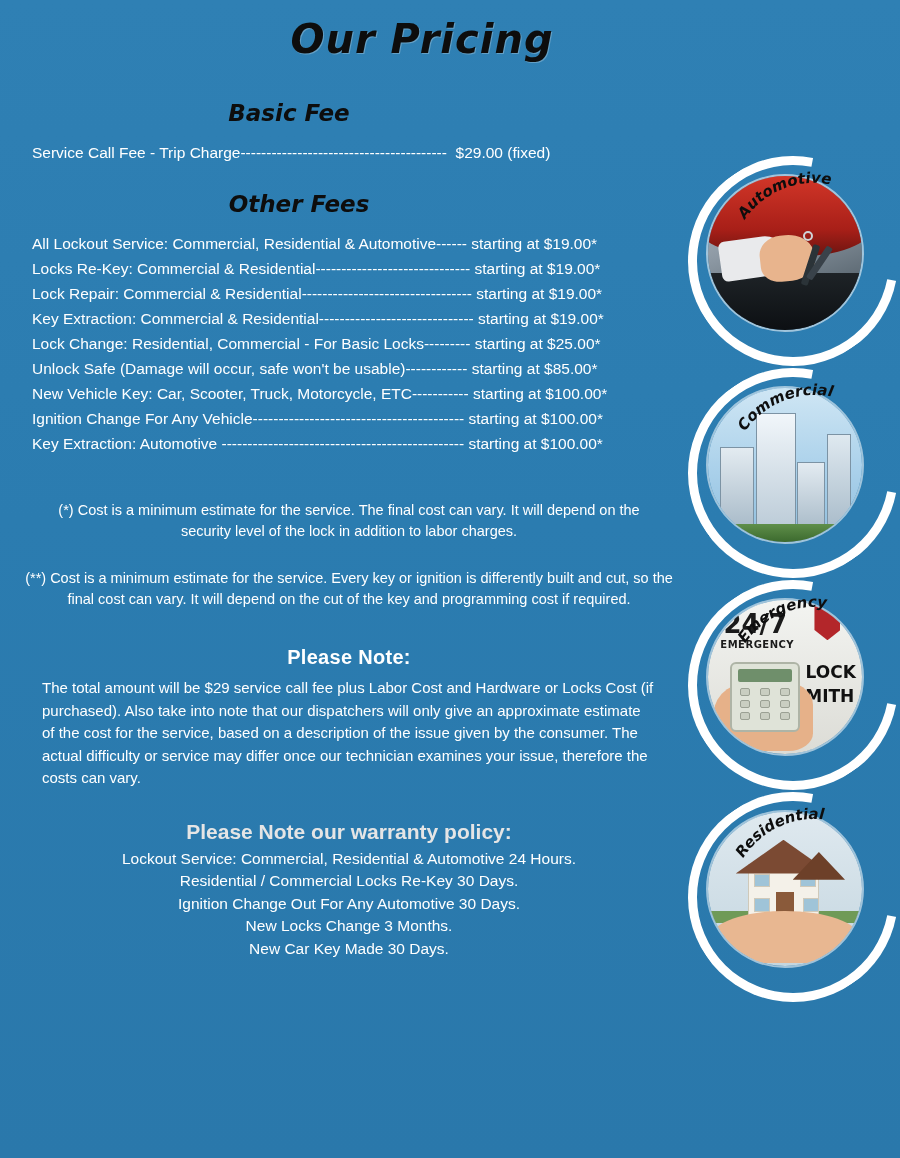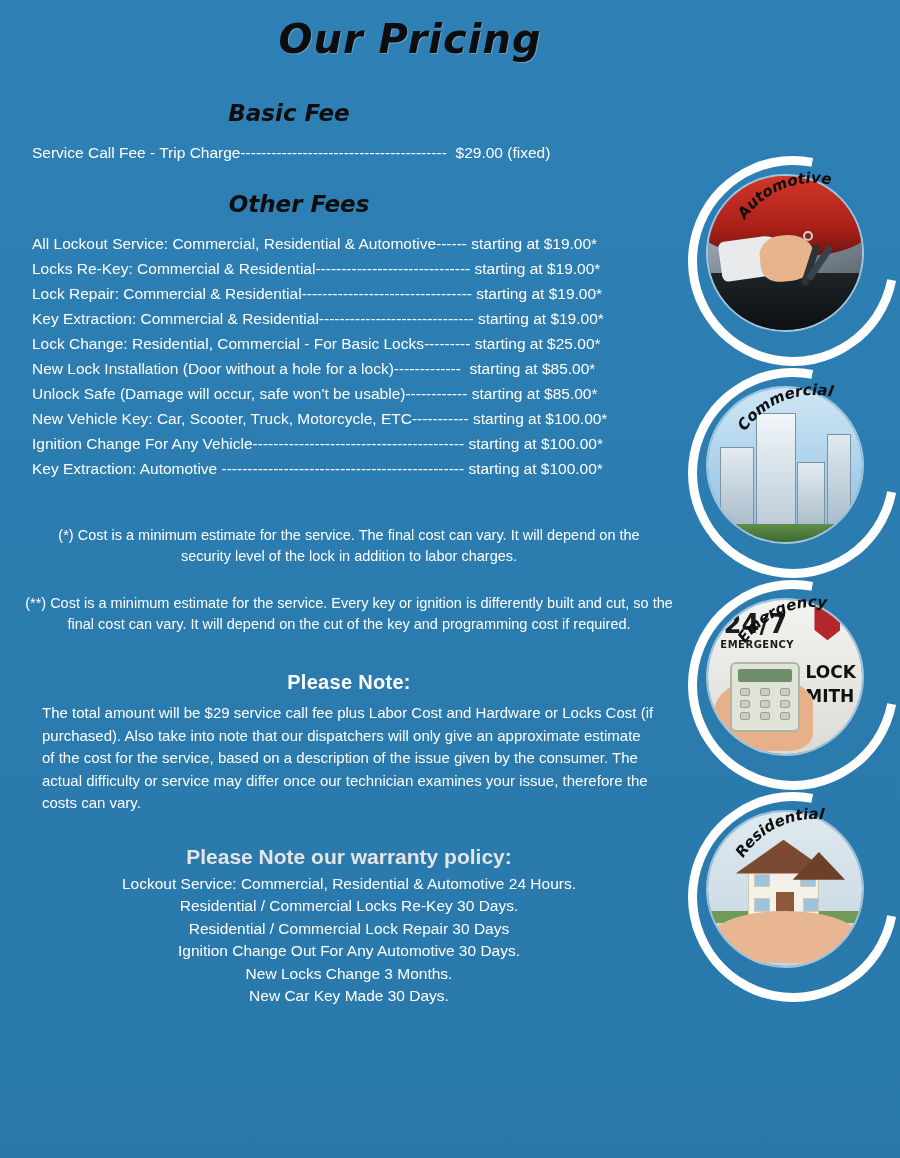--- a/index.html
+++ b/index.html
@@ -17,21 +17,21 @@
   .page {
     position: absolute;
     inset: 0;
     background: linear-gradient(180deg, #2f80b4 0%, #2b7cb0 45%, #2a78ab 100%);
   }
 
   
   .title {
     position: absolute;
     top: 16px;
-    left: 0;
+    left: 12px;
     width: 820px;
     text-align: center;
     font-family: "DejaVu Sans", sans-serif;
     font-weight: bold;
     font-style: italic;
     font-size: 40px;
     letter-spacing: 1px;
     color: #0d0d0d;
     text-shadow: 1px 1px 0 rgba(255,255,255,0.25);
   }
@@ -231,38 +231,36 @@
   <div class="fee-line">Service Call Fee - Trip Charge----------------------------------------  $29.00 (fixed)</div>
 
   <div class="section-heading other">Other Fees</div>
 
   <div class="fee-list">
     <div class="fee-line">All Lockout Service: Commercial, Residential &amp; Automotive------ starting at $19.00*</div>
     <div class="fee-line">Locks Re-Key: Commercial &amp; Residential------------------------------ starting at $19.00*</div>
     <div class="fee-line">Lock Repair: Commercial &amp; Residential--------------------------------- starting at $19.00*</div>
     <div class="fee-line">Key Extraction: Commercial &amp; Residential------------------------------ starting at $19.00*</div>
     <div class="fee-line">Lock Change: Residential, Commercial - For Basic Locks--------- starting at $25.00*</div>
-    <div class="fee-line">New Lock Installation (Door without a hole for a lock)-------------  starting at $85.00*</div>
     <div class="fee-line">Unlock Safe (Damage will occur, safe won't be usable)------------ starting at $85.00*</div>
     <div class="fee-line">New Vehicle Key: Car, Scooter, Truck, Motorcycle, ETC----------- starting at $100.00*</div>
     <div class="fee-line">Ignition Change For Any Vehicle----------------------------------------- starting at $100.00*</div>
     <div class="fee-line">Key Extraction: Automotive ----------------------------------------------- starting at $100.00*</div>
   </div>
 
   <div class="fee-note note-single">(*) Cost is a minimum estimate for the service. The final cost can vary. It will depend on the security level of the lock in addition to labor charges.</div>
   <div class="fee-note note-double">(**) Cost is a minimum estimate for the service. Every key or ignition is differently built and cut, so the final cost can vary. It will depend on the cut of the key and programming cost if required.</div>
 
   <div class="please-note-title">Please Note:</div>
   <div class="please-note-body">The total amount will be $29 service call fee plus Labor Cost and Hardware or Locks Cost (if purchased). Also take into note that our dispatchers will only give an approximate estimate of the cost for the service, based on a description of the issue given by the consumer. The actual difficulty or service may differ once our technician examines your issue, therefore the costs can vary.</div>
 
   <div class="warranty-title">Please Note our warranty policy:</div>
   <div class="warranty-list">
     <div>Lockout Service: Commercial, Residential &amp; Automotive 24 Hours.</div>
     <div>Residential / Commercial Locks Re-Key 30 Days.</div>
-    <div>Residential / Commercial Lock Repair 30 Days</div>
     <div>Ignition Change Out For Any Automotive 30 Days.</div>
     <div>New Locks Change 3 Months.</div>
     <div>New Car Key Made 30 Days.</div>
   </div>
 
 </div>
 
 <div class="photos">
 
   <div class="photo-block pb1">

